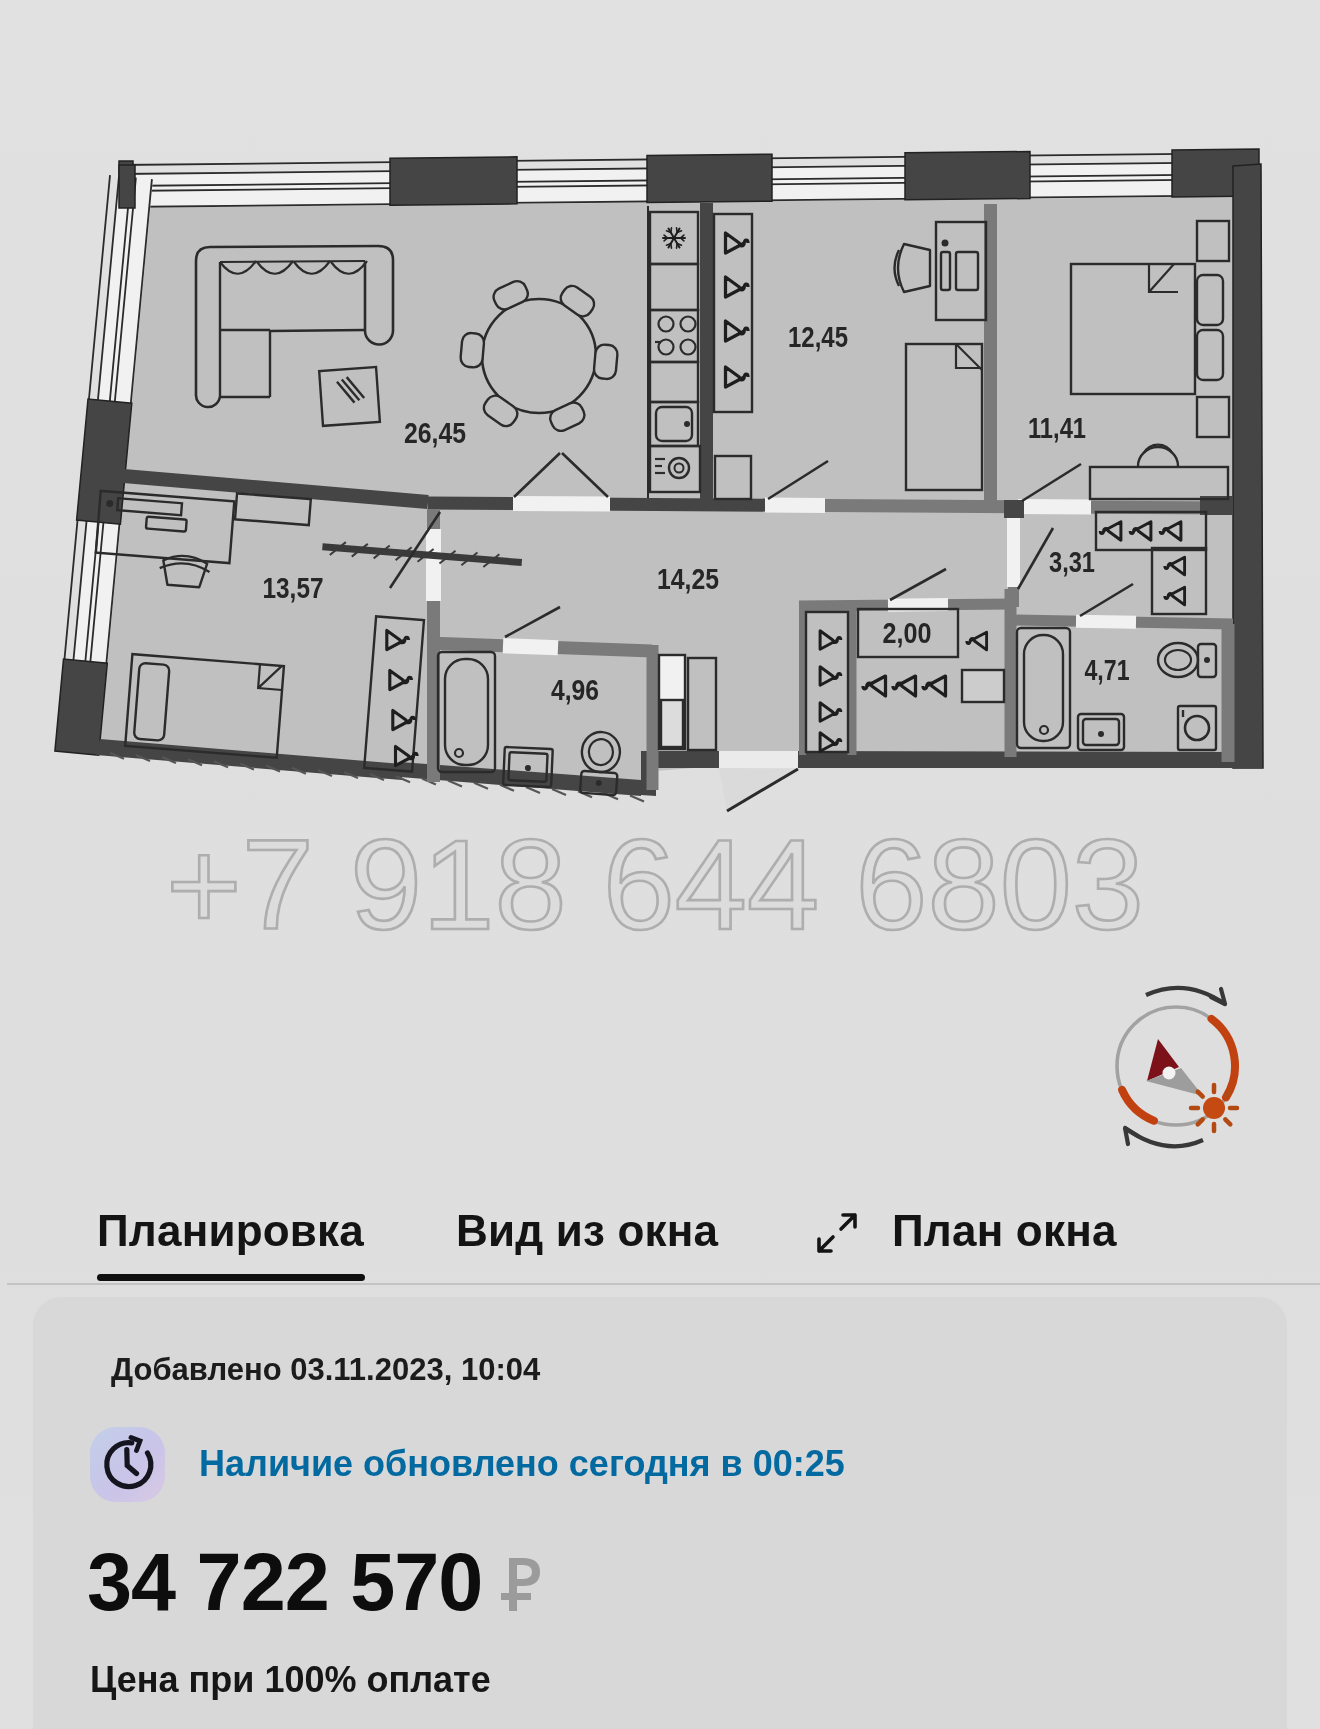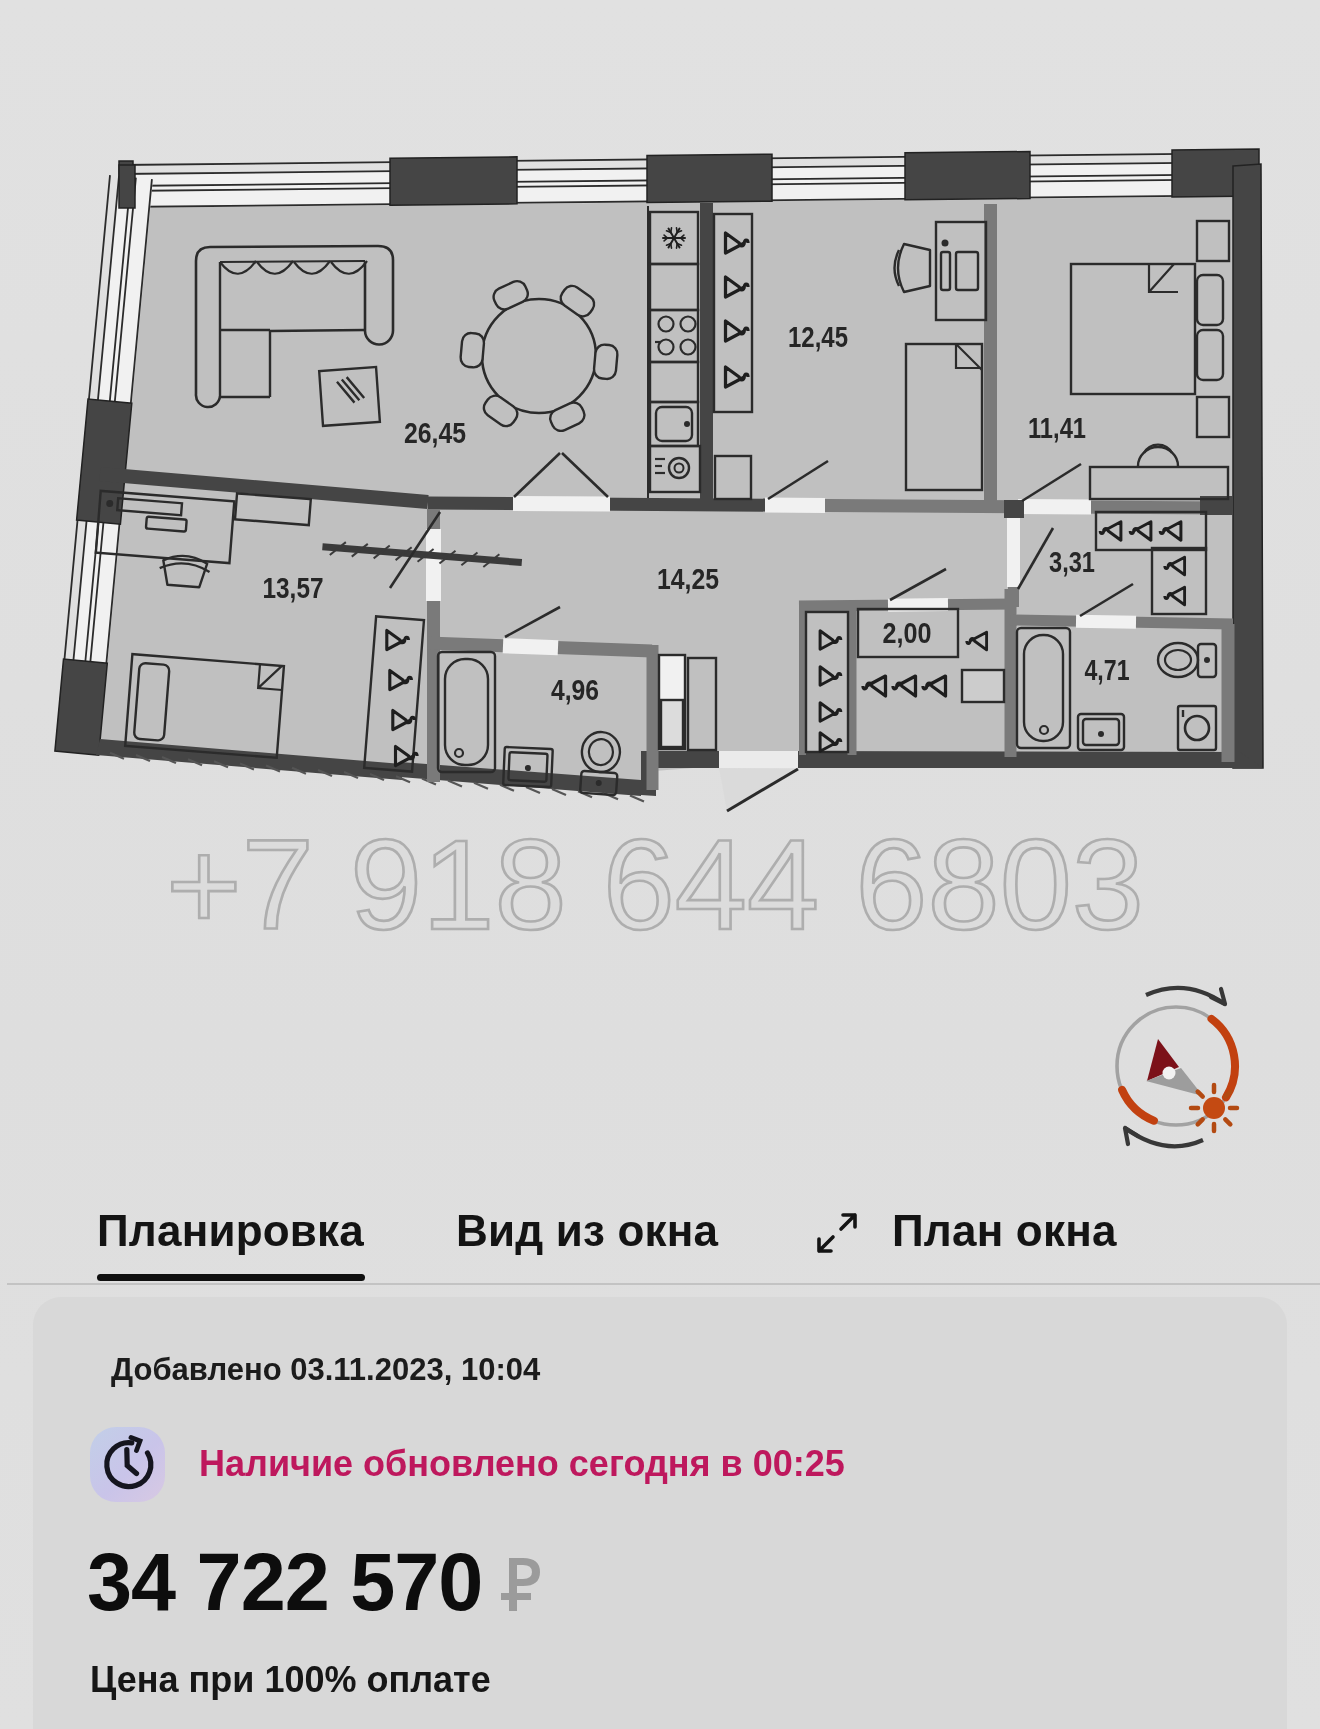--- a/index.html
+++ b/index.html
@@ -16,21 +16,21 @@
   .tab { position:absolute; top:16px; font-size:44px; font-weight:bold; color:#141414; letter-spacing:0.2px; }
   .underline { position:absolute; left:90px; top:84px; width:268px; height:7px; background:#0f0f0f; border-radius:4px; }
   .divider { position:absolute; left:0; top:93px; width:1320px; height:2px; background:#c3c3c3; }
   .card {
     position:absolute; left:33px; top:1297px; width:1254px; height:500px;
     background:#d8d8d8; border-radius:28px;
   }
   .added { position:absolute; left:91px; top:1352px; font-size:31px; font-weight:bold; color:#1c1c1c;margin-left:20px; }
   .avail-ic { position:absolute; left:90px; top:1427px; width:75px; height:75px; border-radius:26px;
     background:linear-gradient(135deg,#c2cfe8 0%,#c9c4e9 55%,#d8c9e3 100%); }
-  .avail-tx { position:absolute; left:199px; top:1443px; font-size:36px; font-weight:bold; color:#be185d; }
+  .avail-tx { position:absolute; left:199px; top:1443px; font-size:36px; font-weight:bold; color:#0369a1; }
   .price { position:absolute; left:87px; top:1536px; font-size:81px; font-weight:bold; color:#0d0d0d; letter-spacing:-1px; }
   .rubsvg { position:absolute; left:412px; top:21px; }
   .caption { position:absolute; left:90px; top:1643px; font-size:36px; font-weight:bold; color:#161616;margin-top:16px; }
 </style>
 </head>
 <body>
 
 <svg class="plan-svg" width="1320" height="1190" viewBox="0 0 1320 1190">
 
 <polygon points="121,176 1258,164 1262,768 798,768 719,766 641,772 641,788 400,772 66,750" fill="#c0c0c0"></polygon>

